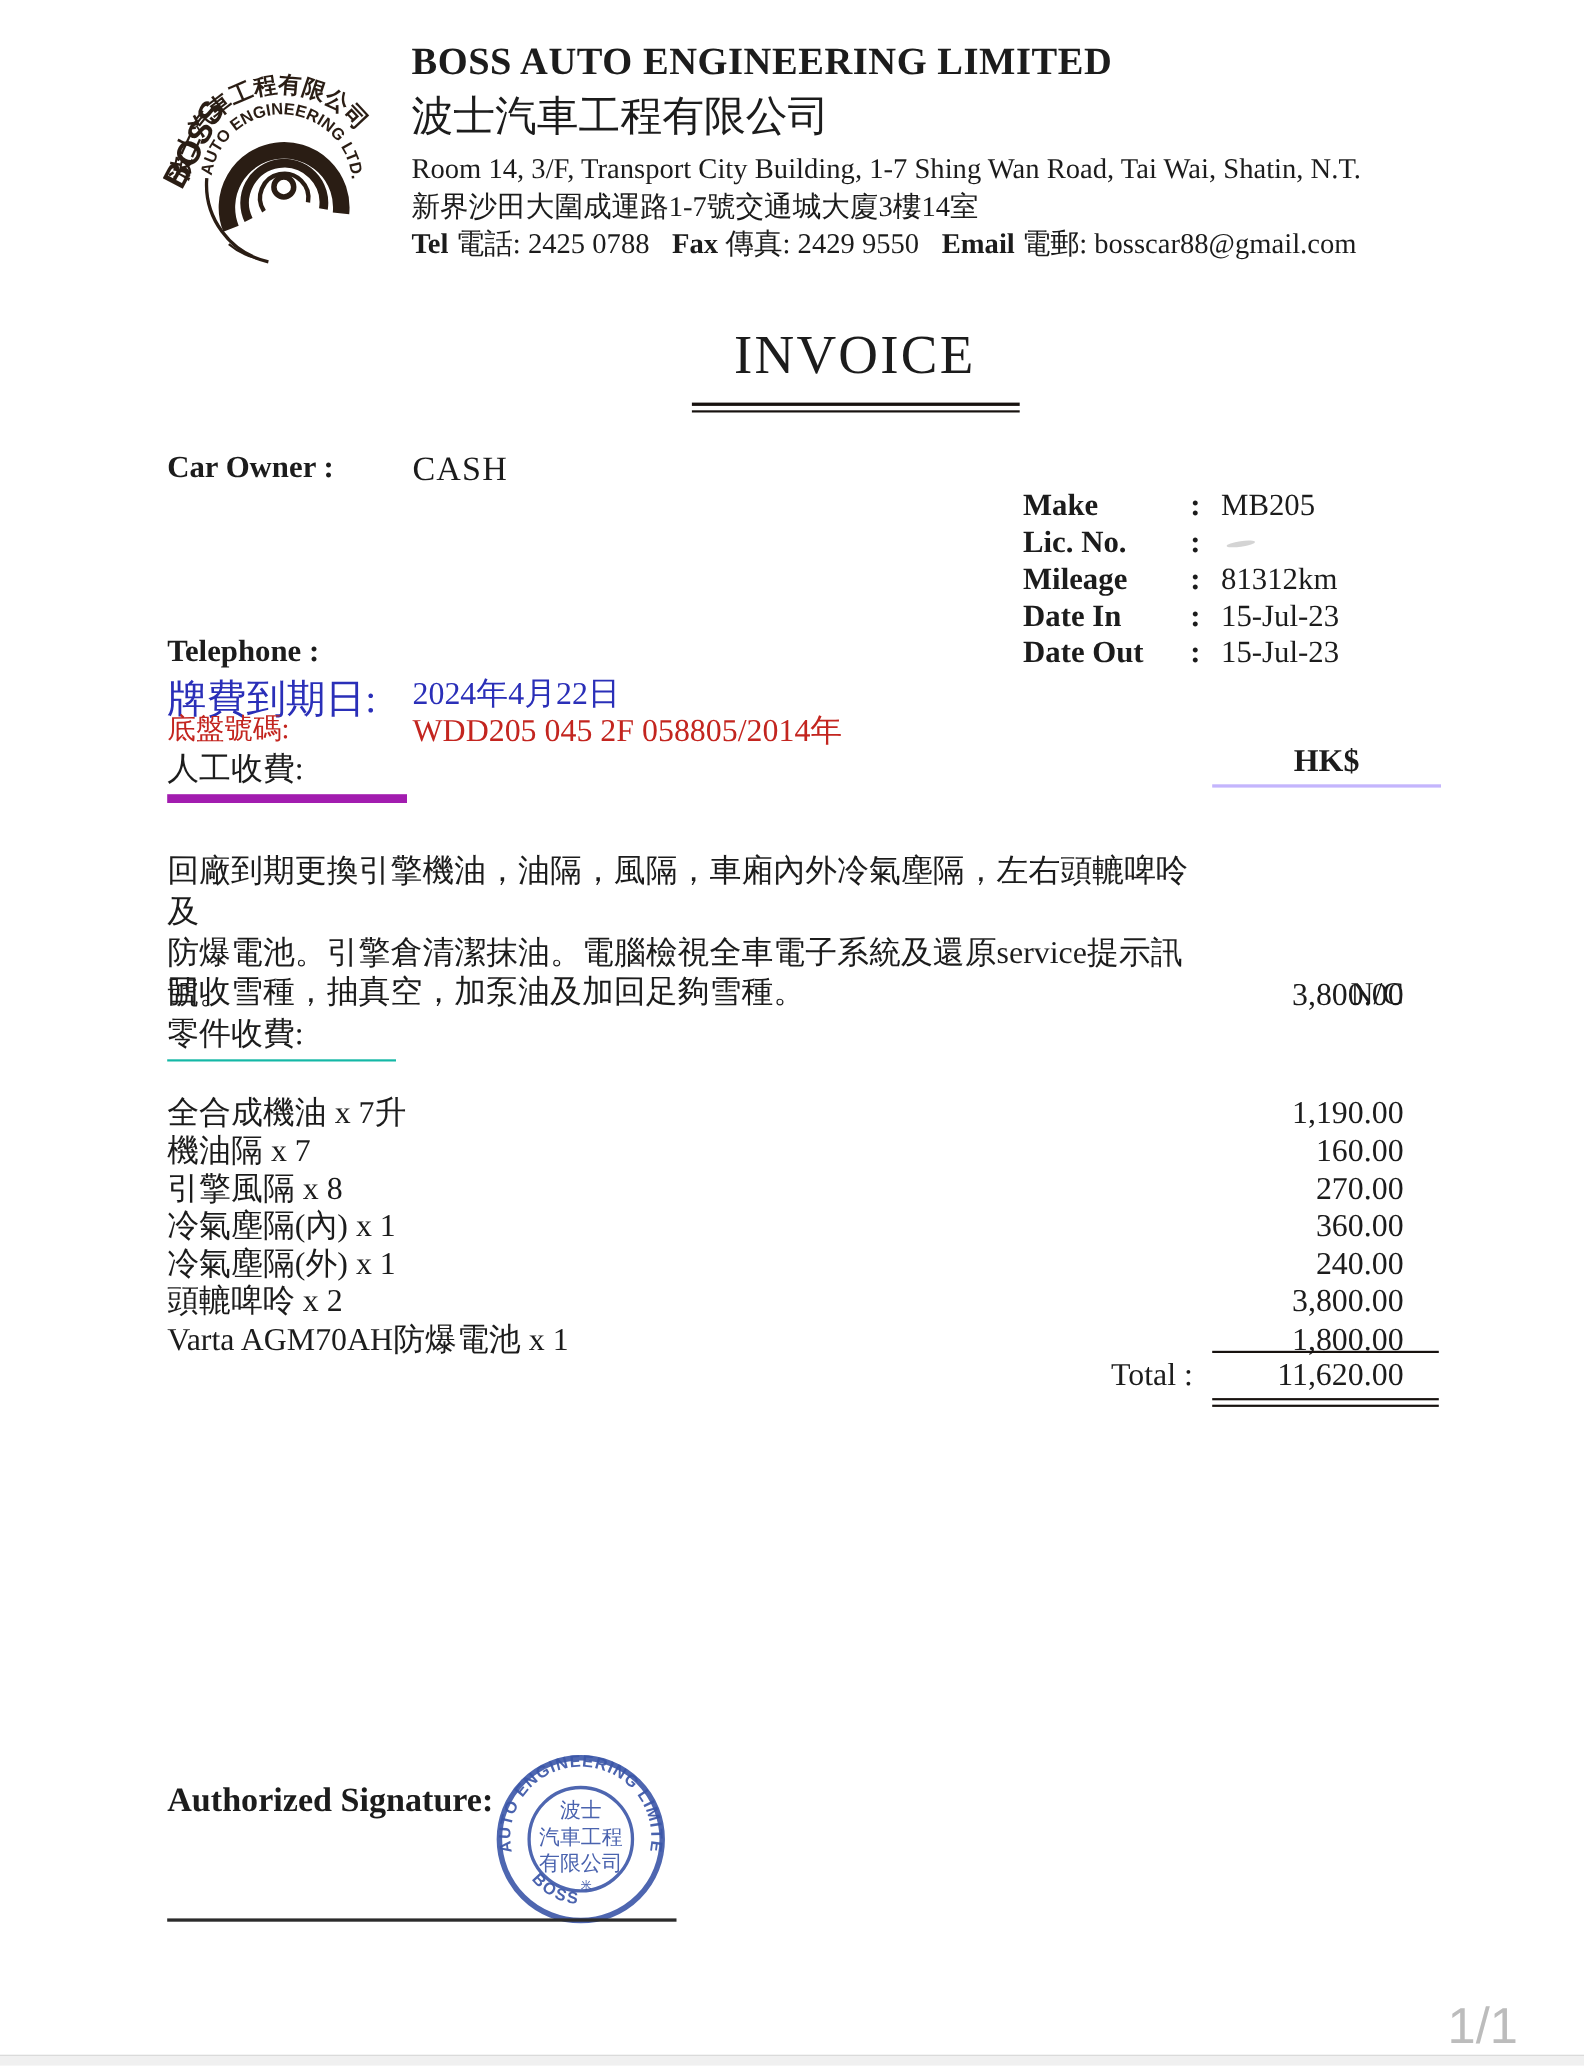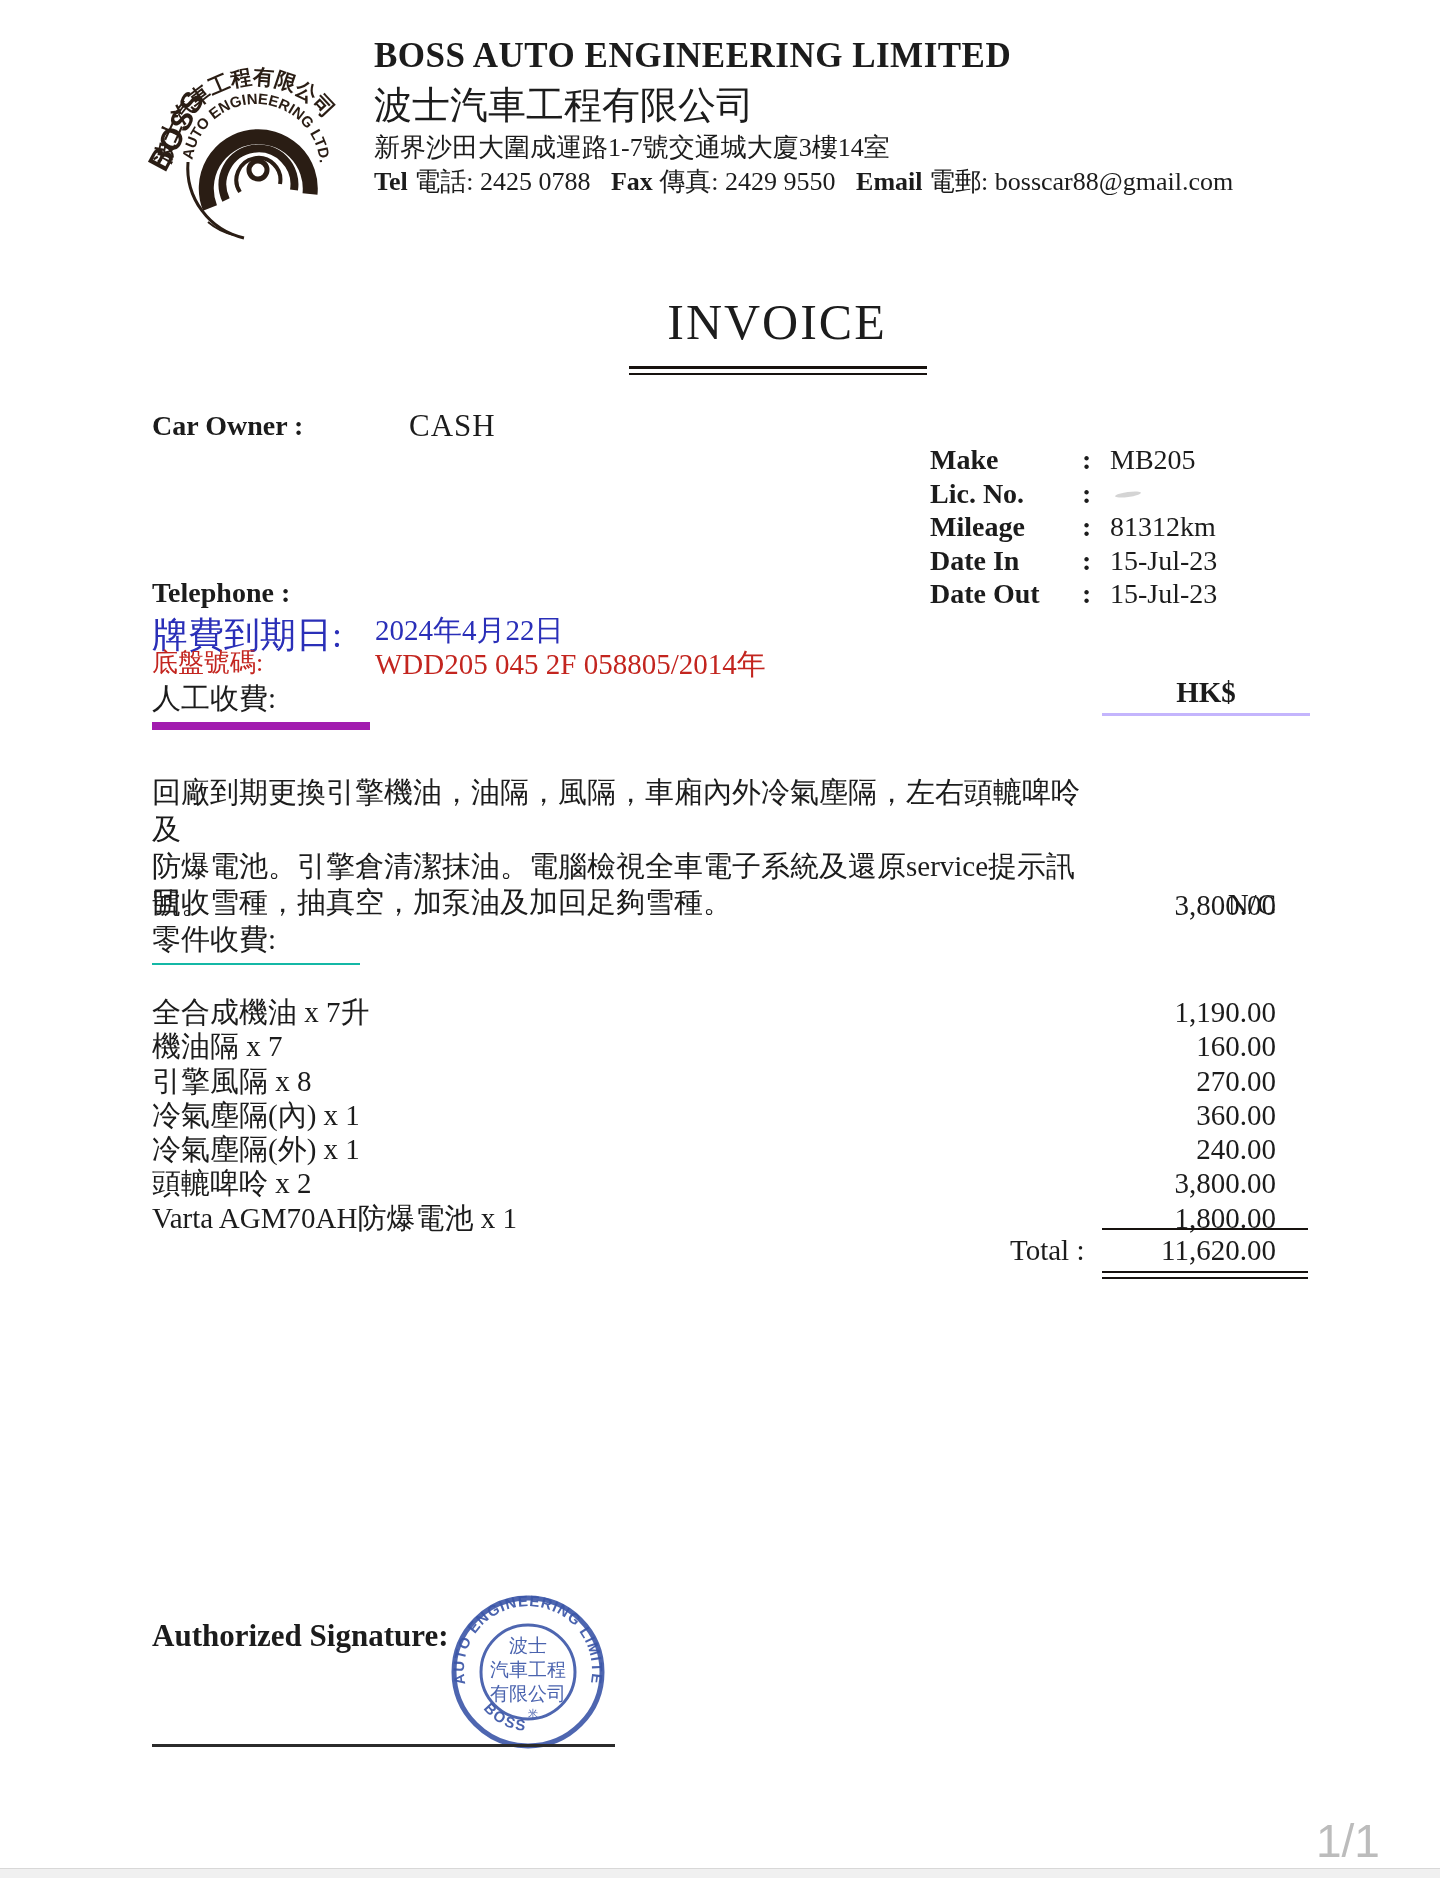--- a/index.html
+++ b/index.html
@@ -24,21 +24,21 @@
   
   .invoice-title{left:57px;top:293px;width:1440px;text-align:center;
     font-size:50px;letter-spacing:2px;}
   .title-rule{left:629px;top:366px;width:298px;height:4px;
     border-top:3px solid #17120f;border-bottom:2px solid #17120f;}
 
   
   .lbl{font-weight:bold;font-size:28px;}
   .val{font-size:29px;}
   .car-owner-label{left:152px;top:410px;}
-  .car-owner-value{left:375px;top:408px;font-size:31px;letter-spacing:1px;margin-left:34px;}
+  .car-owner-value{left:375px;top:408px;font-size:31px;letter-spacing:1px;}
   .vehicle{left:930px;top:444px;}
   .vehicle .vrow{display:flex;height:33.5px;align-items:baseline;}
   .vehicle .vlabel{width:152px;font-weight:bold;font-size:28px;}
   .vehicle .vcolon{width:28px;font-weight:bold;font-size:28px;}
   .vehicle .vvalue{font-size:28px;}
   .licno-smudge{left:1115px;top:492px;width:26px;height:5px;background:#c9c9c9;
     border-radius:50%;transform:rotate(-8deg);opacity:.8;}
   .telephone-label{left:152px;top:577px;}
   .row-blue{color:#2a2fb8;}
   .row-red{color:#c3251f;}
@@ -106,20 +106,21 @@
       <circle cx="110" cy="128" r="9" stroke-width="5"></circle>
       <path d="M 40,120 A 72,72 0 0 0 96,196" stroke-width="3"></path>
       <path d="M 60,180 A 60,60 0 0 0 86,193" stroke-width="2"></path>
     </g>
   </svg>
 </div>
 
 <div class="abs company">
   <div class="company-en">BOSS AUTO ENGINEERING LIMITED</div>
   <div class="company-zh">波士汽車工程有限公司</div>
+  <div class="addr">Room 14, 3/F, Transport City Building, 1-7 Shing Wan Road, Tai Wai, Shatin, N.T.</div>
   <div class="addr-zh">新界沙田大圍成運路1-7號交通城大廈3樓14室</div>
   <div class="contact">
     <b>Tel</b>
     <span>電話:</span>
     <span>2425 0788</span><span class="gap"></span>
     <b>Fax</b>
     <span>傳真:</span>
     <span>2429 9550</span><span class="gap"></span>
     <b>Email</b>
     <span>電郵:</span>

